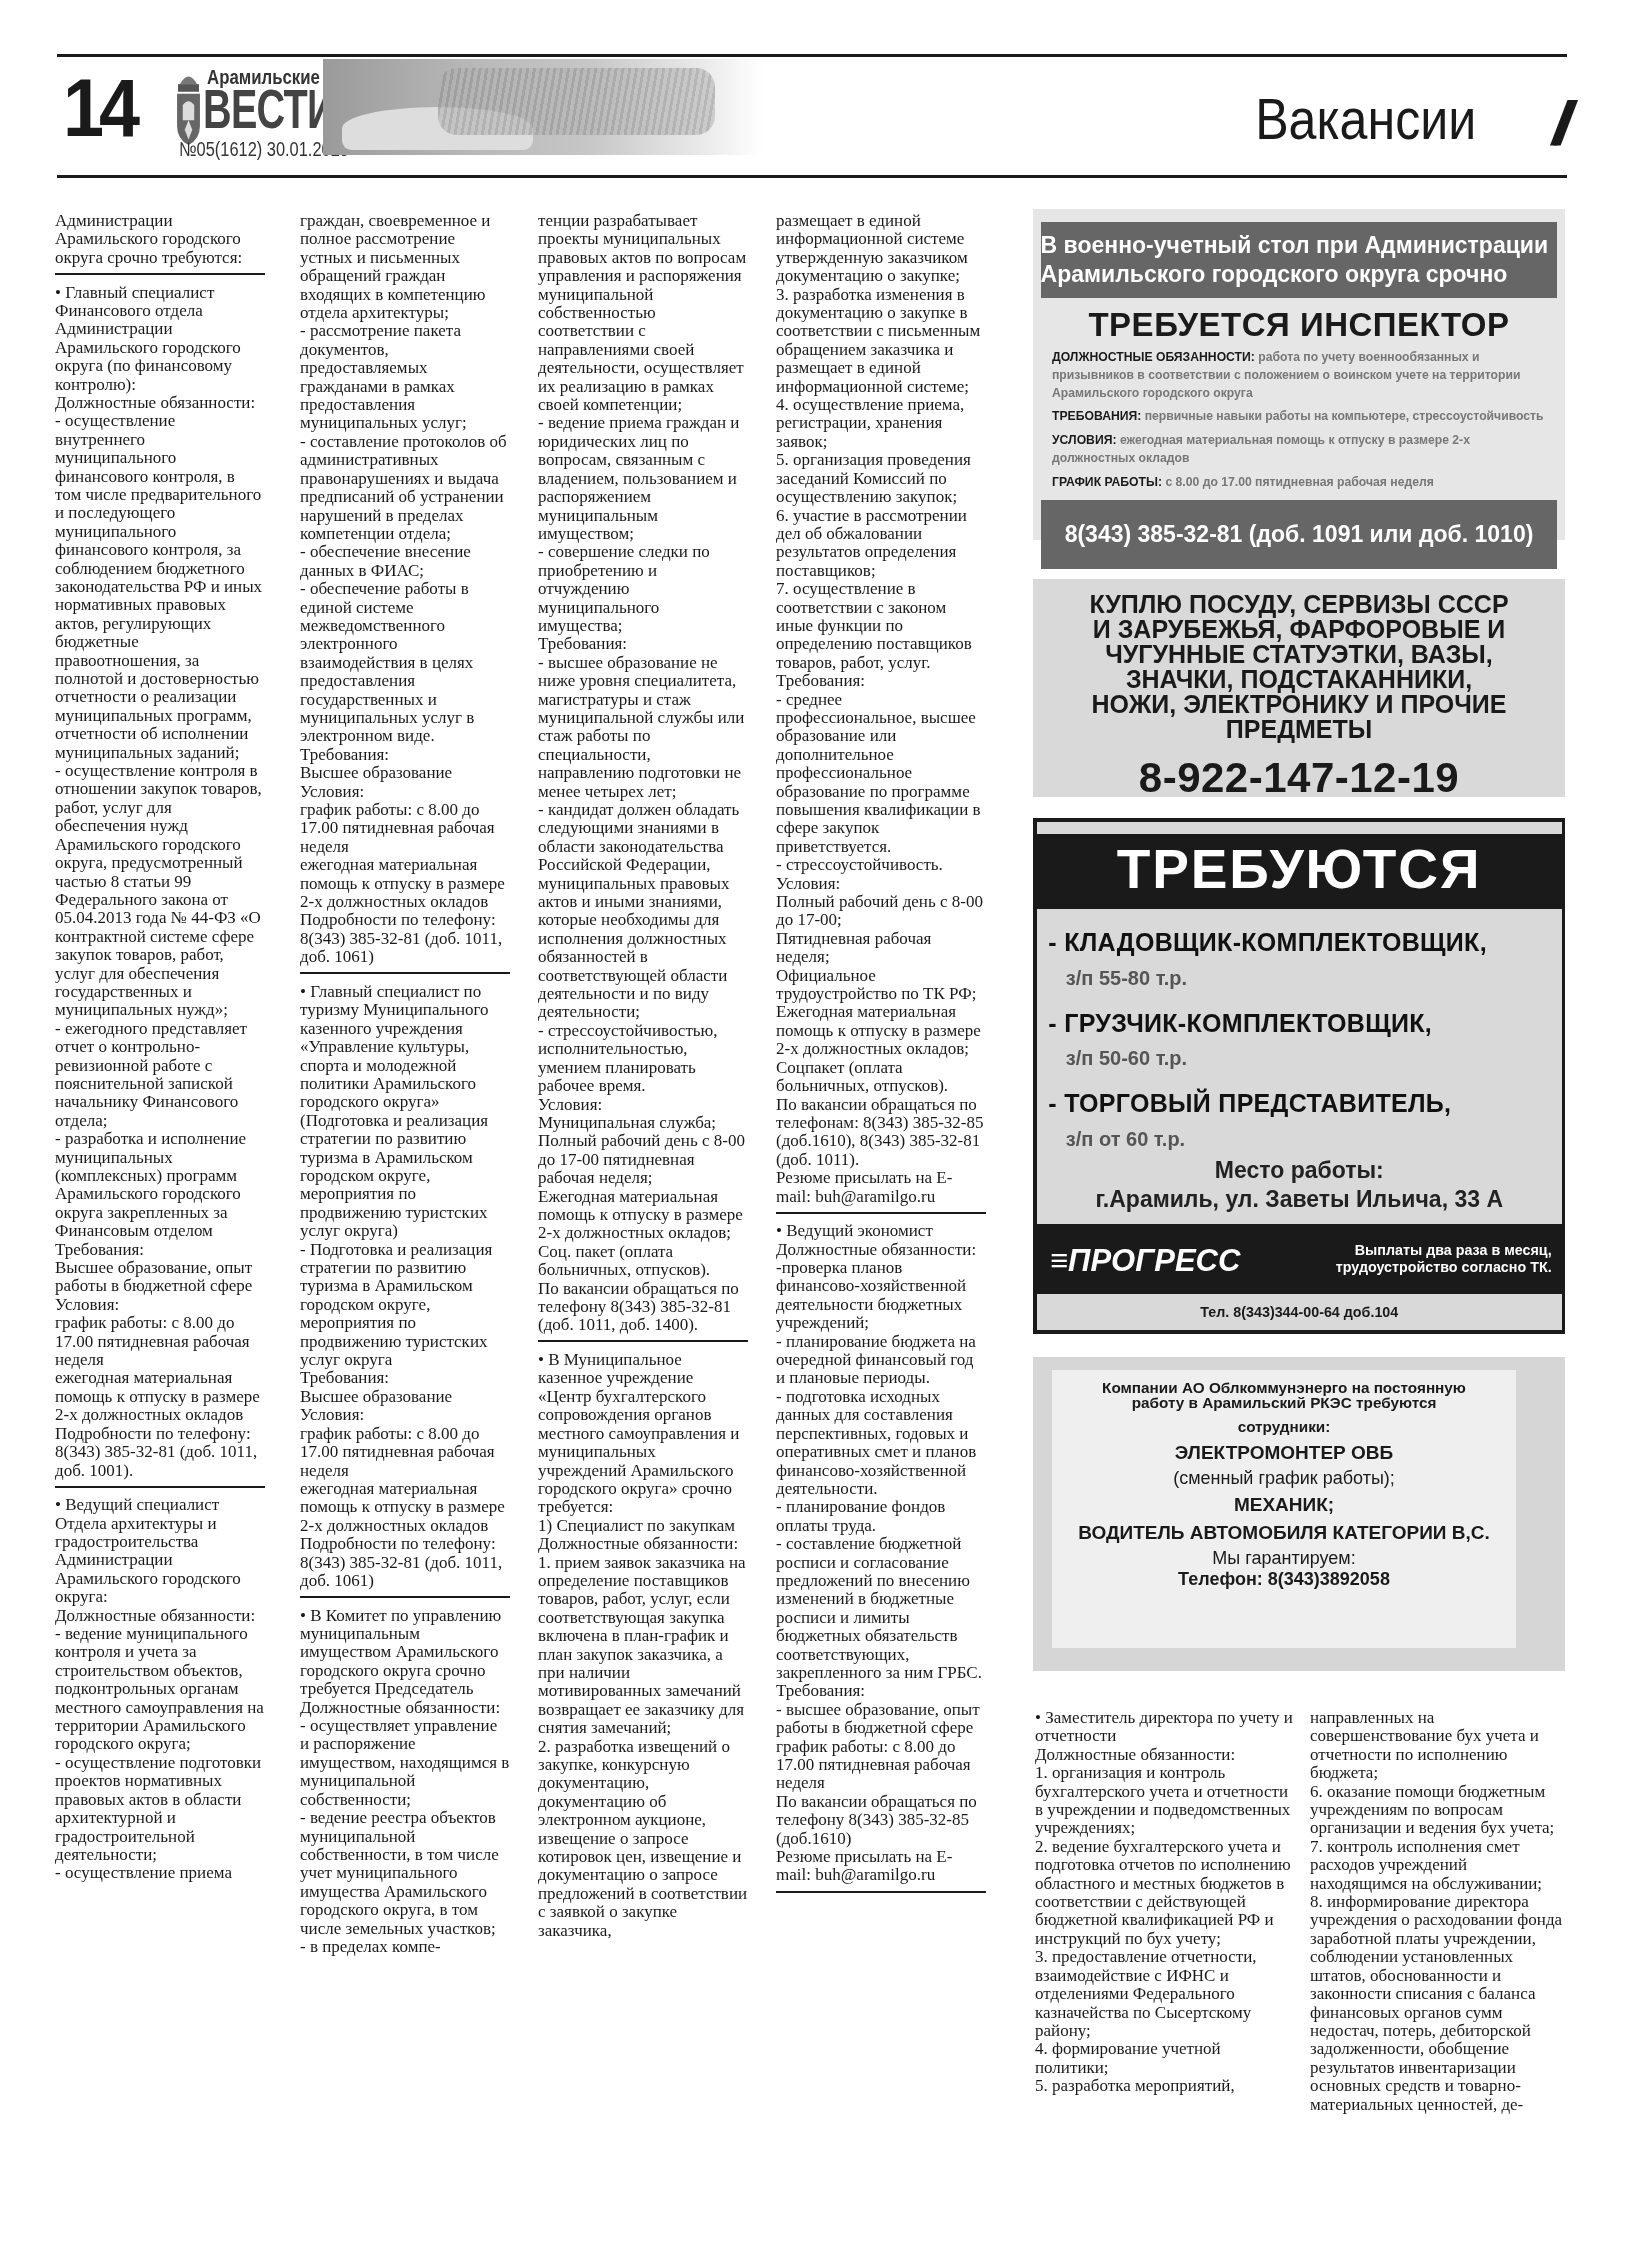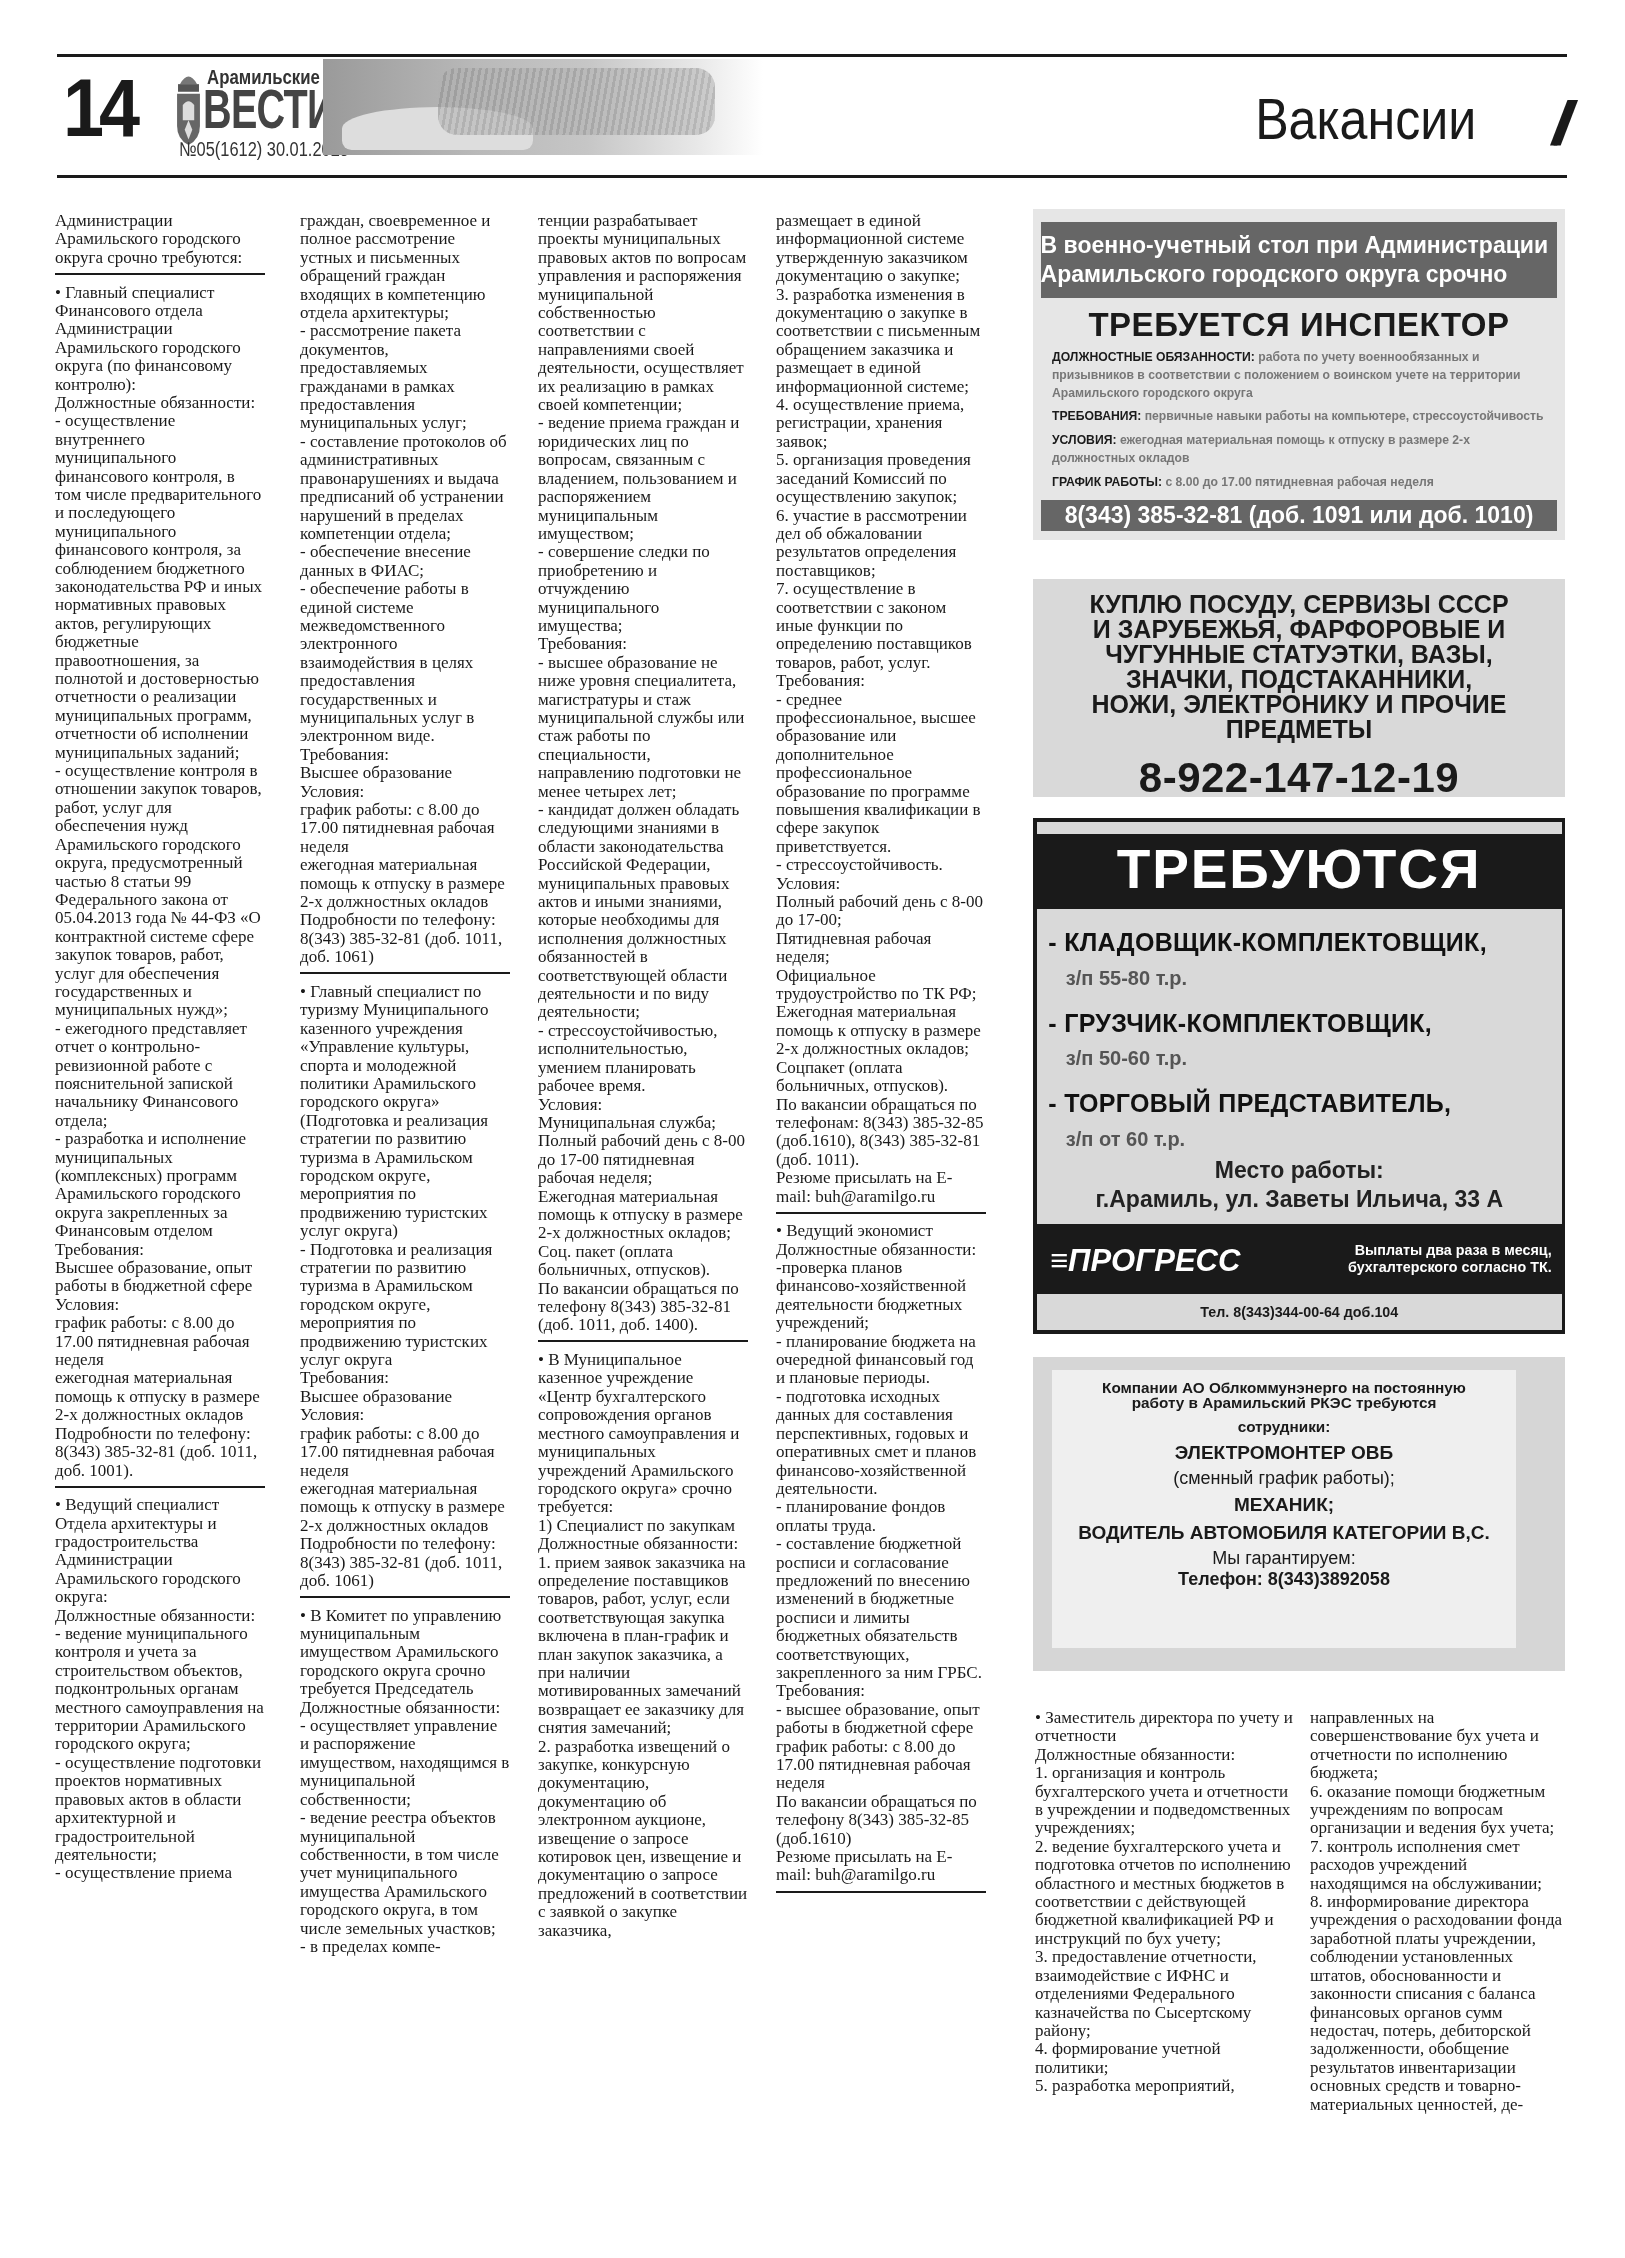--- a/index.html
+++ b/index.html
@@ -22,21 +22,21 @@
   #col1{left:55px;}
   #col2{left:300px;}
   #col3{left:538px;}
   #col4{left:776px;}
   .ad{position:absolute;font-family:"Liberation Sans",sans-serif;}
   #ad-military{left:1033px;top:209px;width:532px;height:331px;background:#e6e6e6;}
   .mil-head{margin:13.4px 7.6px 0 7.6px;background:#666;color:#fff;font-weight:bold;font-size:23px;line-height:29px;padding:9px 0;transform:none;}
   .mil-title{text-align:center;font-weight:bold;font-size:33px;color:#1a1a1a;margin:7.6px 0 3.8px 0;letter-spacing:0.5px;}
   .mil-row{margin:1.9px 19px 5.7px 19px;font-size:12.2px;line-height:18px;font-weight:bold;color:#777;}
   .mil-row b{color:#1a1a1a;}
-  .mil-phone{margin:9.6px 7.6px 0 7.6px;background:#666;color:#fff;font-weight:bold;font-size:23px;text-align:center;padding:2px 0;}
+  .mil-phone{margin:9.6px 7.6px 0 7.6px;background:#666;color:#fff;font-weight:bold;font-size:23px;text-align:center;padding:21px 0;}
   #ad-buy{left:1033px;top:579px;width:532px;height:218px;background:#d9d9d9;text-align:center;}
   .buy-text{margin-top:13.4px;font-weight:bold;font-size:25px;line-height:25px;color:#1a1a1a;white-space:pre-line;}
   .buy-phone{margin-top:11.5px;font-weight:bold;font-size:42px;color:#1a1a1a;letter-spacing:0.5px;}
   #ad-progress{left:1033px;top:818px;width:532px;height:516px;background:#1a1a1a;}
   .prog-topband{position:absolute;left:3.8px;top:3.8px;width:525px;height:12.4px;background:#d9d9d9;}
   .prog-title{position:absolute;left:0;top:19px;width:532px;text-align:center;color:#fff;font-weight:bold;font-size:55px;letter-spacing:1.9px;}
   .prog-body{position:absolute;left:3.8px;top:91px;width:525px;height:315px;background:#d9d9d9;}
   .prog-job{margin-left:11.5px;font-weight:bold;font-size:25px;color:#111;margin-top:19px;letter-spacing:0.3px;}
   .prog-sal{margin-left:29px;font-weight:bold;font-size:20px;color:#555;margin-top:9.6px;}
   .prog-place{text-align:center;font-weight:bold;font-size:23px;color:#222;margin-top:5.7px;line-height:29px;white-space:pre-line;}
@@ -217,21 +217,21 @@
     <div class="prog-sal">з/п 55-80 т.р.</div>
     <div class="prog-job">- ГРУЗЧИК-КОМПЛЕКТОВЩИК,</div>
     <div class="prog-sal">з/п 50-60 т.р.</div>
     <div class="prog-job">- ТОРГОВЫЙ ПРЕДСТАВИТЕЛЬ,</div>
     <div class="prog-sal">з/п от 60 т.р.</div>
     <div class="prog-place">Место работы:
 г.Арамиль, ул. Заветы Ильича, 33 А</div>
   </div>
   <div class="prog-logo">≡ПРОГРЕСС</div>
   <div class="prog-pay">Выплаты два раза в месяц,
-бухгалтерского согласно ТК.</div>
+трудоустройство согласно ТК.</div>
   <div class="prog-telband">Тел. 8(343)344-00-64 доб.104</div>
 </div>
 
 <div class="ad" id="ad-energy">
   <div class="en-inner">
     <div class="en-intro">Компании АО Облкоммунэнерго на постоянную
 работу в Арамильский РКЭС требуются</div>
     <div class="en-sub">сотрудники:</div>
     <div class="en-job">ЭЛЕКТРОМОНТЕР ОВБ</div>
     <div class="en-note">(сменный график работы);</div>

